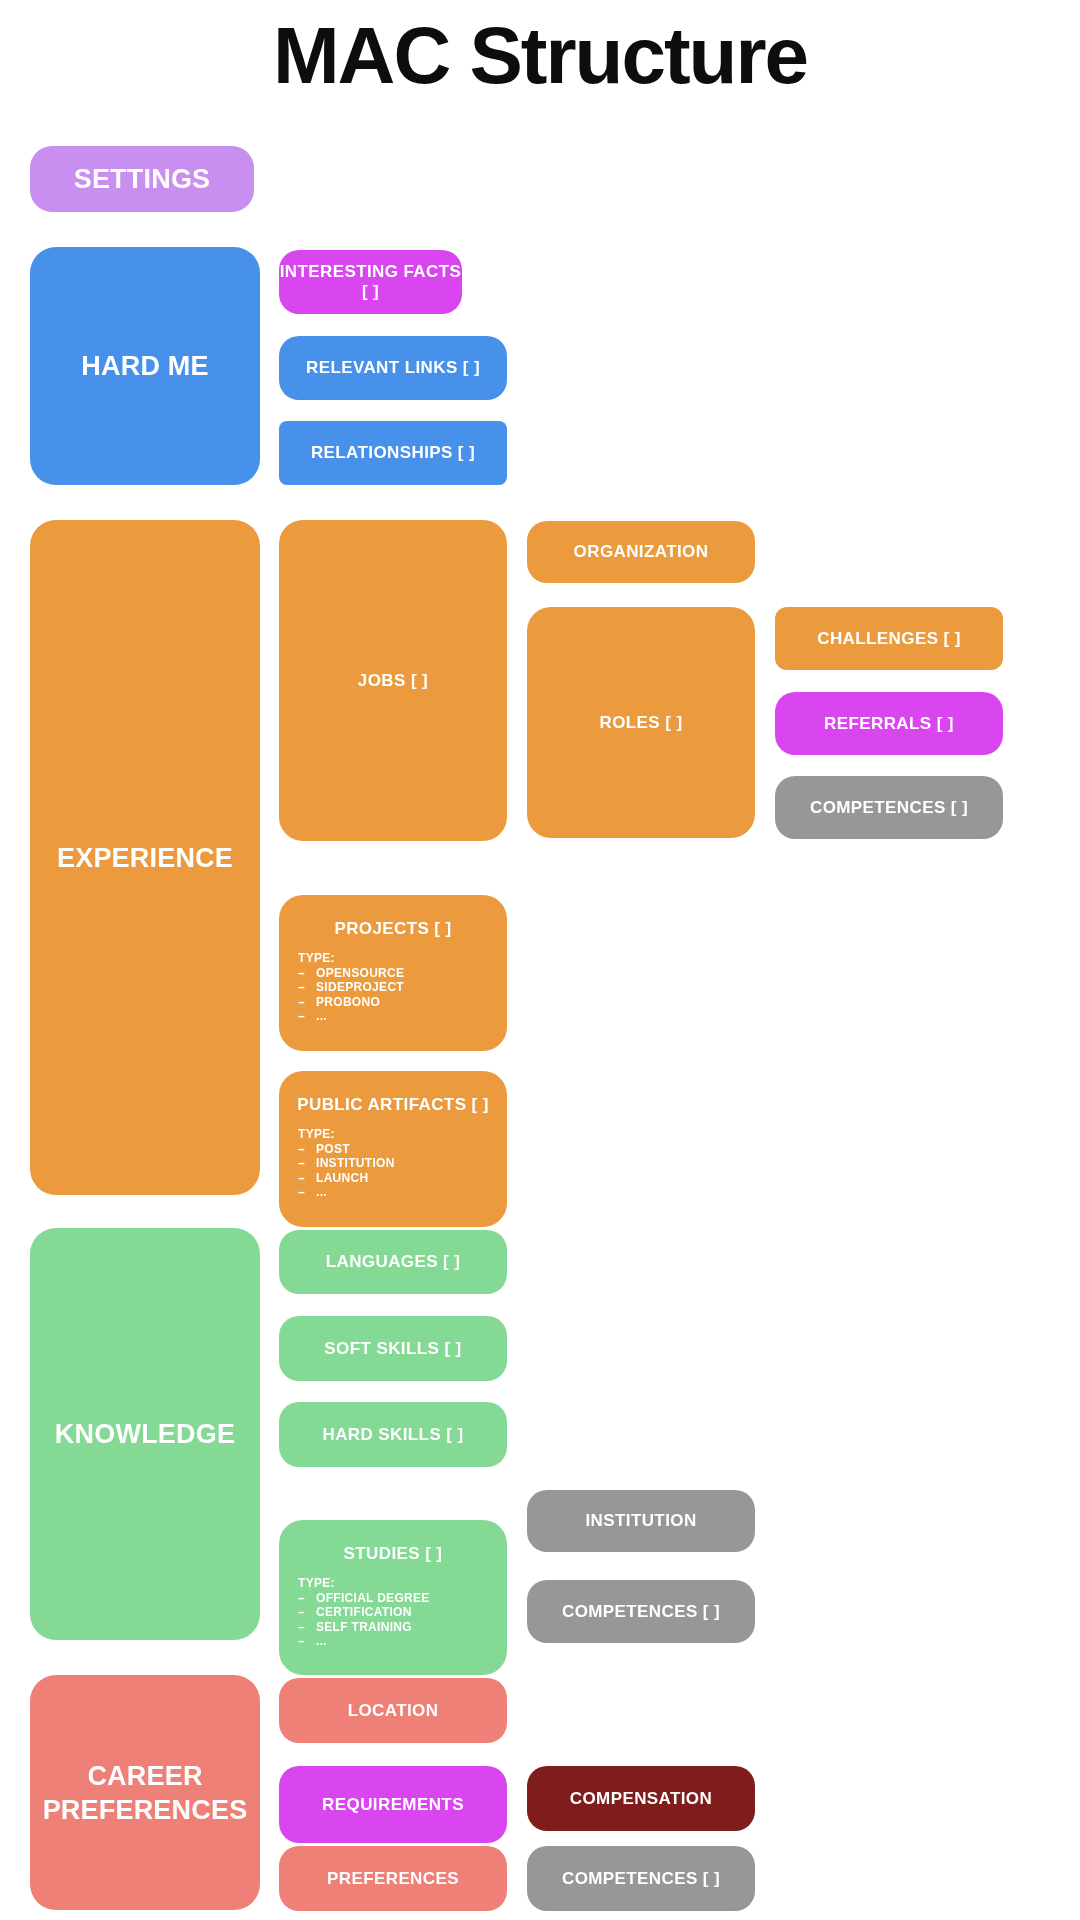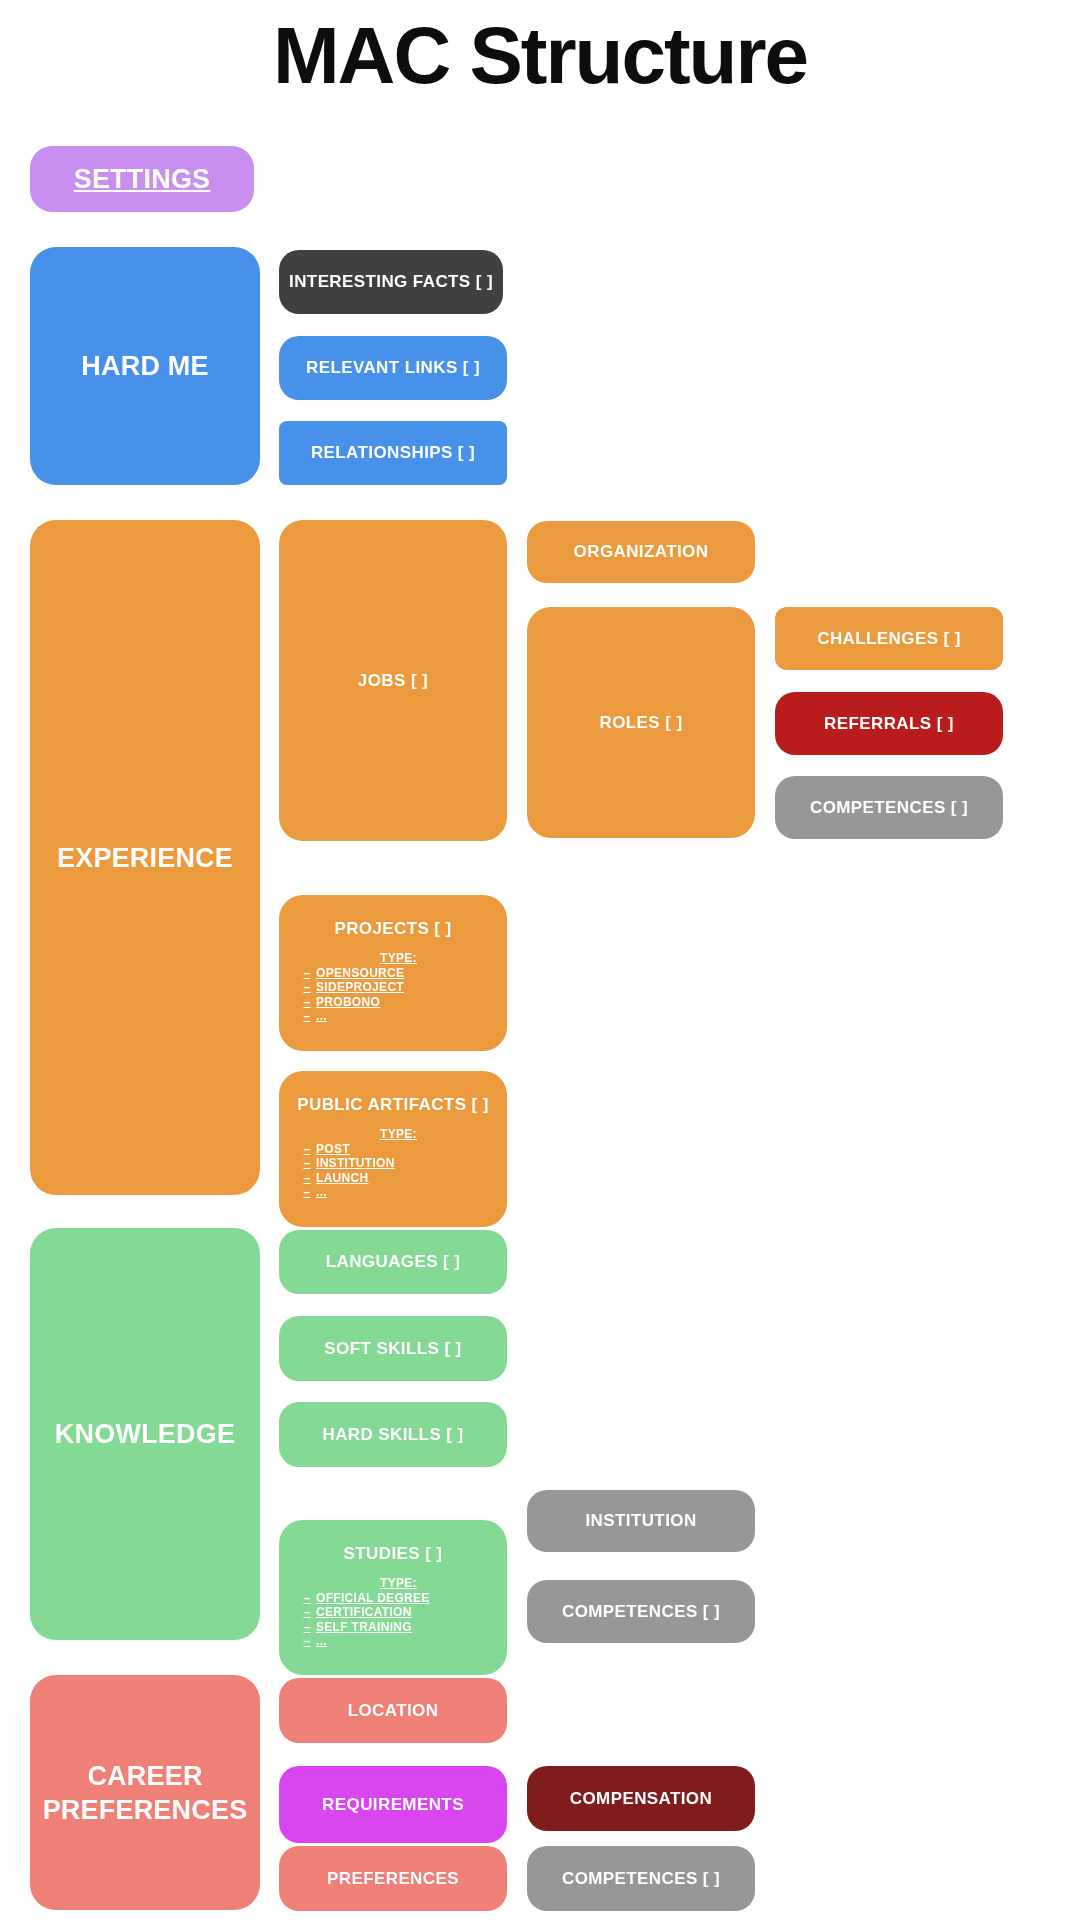--- a/index.html
+++ b/index.html
@@ -48,43 +48,42 @@
   }
   .label.leaf {
     font-size: 17px;
     font-weight: 600;
     letter-spacing: 0.4px;
   }
   .type-block {
     margin-top: 12px;
     padding-left: 19px;
     padding-right: 8px;
-    text-align: center;
+    text-align: left;
     font-size: 12px;
     font-weight: 600;
     line-height: 14.5px;
     letter-spacing: 0.3px;
-    text-decoration: underline;
   }
   .type-row { display: flex; }
   .type-dash { width: 18px; flex: 0 0 18px; }
 </style>
 </head>
 <body>
 
 <div class="canvas">
   <div class="page-title">MAC Structure</div>
   <div id="nodes-root">
-      <div class="node" style="left: 30px; top: 146px; width: 224px; height: 66px; border-radius: 22px; background: rgb(200, 142, 240); color: rgb(255, 255, 255); text-decoration: underline;">
+      <div class="node" style="left: 30px; top: 146px; width: 224px; height: 66px; border-radius: 22px; background: rgb(200, 142, 240); color: rgb(255, 255, 255);">
         <div class="label parent">SETTINGS</div>
       </div>
       <div class="node" style="left: 30px; top: 247px; width: 230px; height: 238px; border-radius: 26px; background: rgb(71, 145, 234); color: rgb(255, 255, 255);">
         <div class="label parent">HARD ME</div>
       </div>
-      <div class="node" style="left: 279px; top: 250px; width: 224px; height: 64px; border-radius: 20px; background: #404040; color: rgb(255, 255, 255);">
+      <div class="node" style="left: 279px; top: 250px; width: 183px; height: 64px; border-radius: 20px; background: #d946ef; color: rgb(255, 255, 255);">
         <div class="label leaf">INTERESTING FACTS [ ]</div>
       </div>
       <div class="node" style="left: 279px; top: 336px; width: 228px; height: 64px; border-radius: 20px; background: rgb(71, 145, 234); color: rgb(255, 255, 255);">
         <div class="label leaf">RELEVANT LINKS [ ]</div>
       </div>
       <div class="node" style="left: 279px; top: 421px; width: 228px; height: 64px; border-radius: 8px; background: rgb(71, 145, 234); color: rgb(255, 255, 255);">
         <div class="label leaf">RELATIONSHIPS [ ]</div>
       </div>
       <div class="node" style="left: 30px; top: 520px; width: 230px; height: 675px; border-radius: 26px; background: rgb(235, 155, 61); color: rgb(255, 255, 255);">
         <div class="label parent">EXPERIENCE</div>
@@ -94,21 +93,21 @@
       </div>
       <div class="node" style="left: 527px; top: 521px; width: 228px; height: 62px; border-radius: 20px; background: rgb(235, 155, 61); color: rgb(255, 255, 255);">
         <div class="label leaf">ORGANIZATION</div>
       </div>
       <div class="node" style="left: 527px; top: 607px; width: 228px; height: 231px; border-radius: 24px; background: rgb(235, 155, 61); color: rgb(255, 255, 255);">
         <div class="label leaf">ROLES [ ]</div>
       </div>
       <div class="node" style="left: 775px; top: 607px; width: 228px; height: 63px; border-radius: 12px; background: rgb(235, 155, 61); color: rgb(255, 255, 255);">
         <div class="label leaf">CHALLENGES [ ]</div>
       </div>
-      <div class="node" style="left: 775px; top: 692px; width: 228px; height: 63px; border-radius: 20px; background: #b91c1c; color: rgb(255, 255, 255);">
+      <div class="node" style="left: 775px; top: 692px; width: 228px; height: 63px; border-radius: 20px; background: #d946ef; color: rgb(255, 255, 255);">
         <div class="label leaf">REFERRALS [ ]</div>
       </div>
       <div class="node" style="left: 775px; top: 776px; width: 228px; height: 63px; border-radius: 20px; background: rgb(151, 151, 151); color: rgb(255, 255, 255);">
         <div class="label leaf">COMPETENCES [ ]</div>
       </div>
       <div class="node has-list" style="left: 279px; top: 863px; width: 228px; height: 156px; border-radius: 24px; background: rgb(235, 155, 61); color: rgb(255, 255, 255);">
         <div class="label leaf">PROJECTS [ ]</div>
         <div class="type-block">
           <div>TYPE:</div>
           <div class="type-row">

